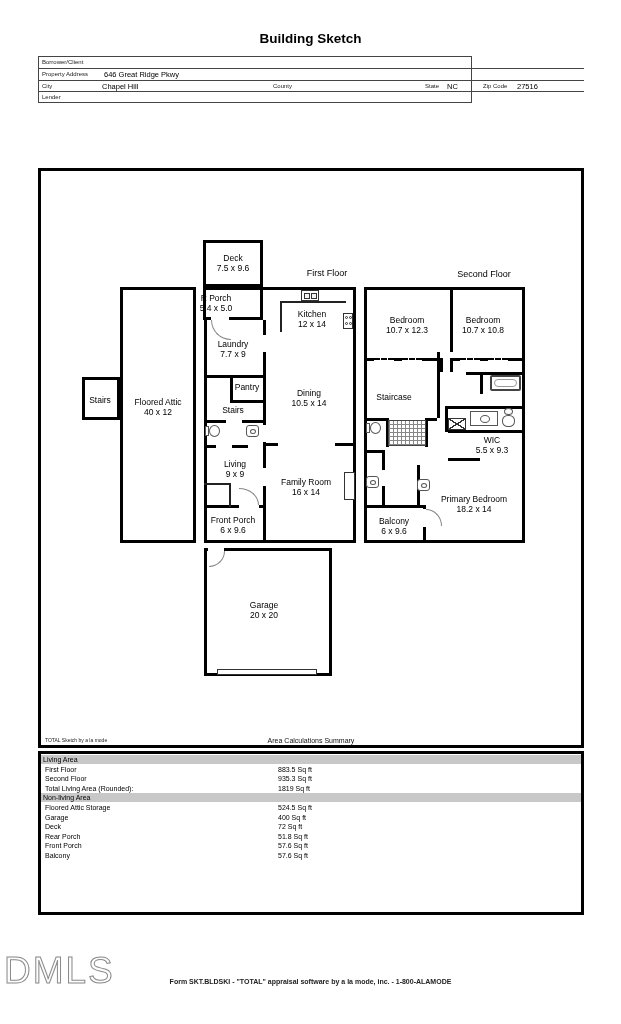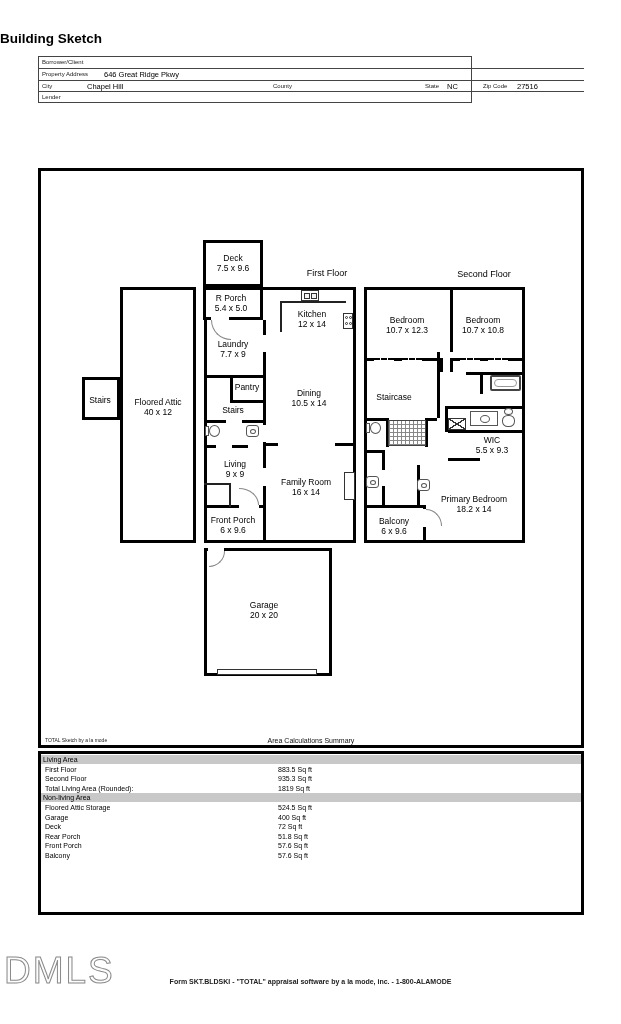--- a/index.html
+++ b/index.html
@@ -1,19 +1,19 @@
 <!DOCTYPE html>
 <html><head>
 <meta charset="utf-8">
 <style>
   html,body{margin:0;padding:0;}
   body{width:621px;height:1024px;position:relative;background:#fff;
        font-family:"Liberation Sans",sans-serif;color:#000;overflow:hidden;}
   
-  #page-title{position:absolute;top:31px;left:0;width:621px;
+  #page-title{position:absolute;top:31px;left:0;width:621px;text-align:center;
               font-size:13.5px;font-weight:bold;}
   #header-table{position:absolute;left:38px;top:56px;width:434px;height:47px;}
   #header-table .frame{position:absolute;inset:0;border:1px solid #444;pointer-events:none;}
   #header-table .hline{position:absolute;left:0;width:546px;height:1px;background:#444;}
   .hlabel{position:absolute;font-size:6px;color:#222;white-space:nowrap;}
   .hvalue{position:absolute;font-size:7.5px;color:#000;white-space:nowrap;}
   
   #sketch-box{position:absolute;left:38px;top:168px;width:546px;height:580px;background:#fff;}
   #sketch-box .frame{position:absolute;inset:0;border:3px solid #000;pointer-events:none;z-index:10;}
   #plan{position:absolute;inset:0;}
@@ -64,21 +64,21 @@
 
 <div id="header-table">
   <div class="frame"></div>
   <div class="hline" style="top:11.75px"></div>
   <div class="hline" style="top:23.5px"></div>
   <div class="hline" style="top:35.25px"></div>
   <span class="hlabel" style="left:4px;top:3px">Borrower/Client</span>
   <span class="hlabel" style="left:4px;top:14.8px">Property Address</span>
   <span class="hvalue" style="left:66px;top:14px">646 Great Ridge Pkwy</span>
   <span class="hlabel" style="left:4px;top:26.5px">City</span>
-  <span class="hvalue" style="left:49px;top:25.8px">Chapel Hill</span>
+  <span class="hvalue" style="left:64px;top:25.8px">Chapel Hill</span>
   <span class="hlabel" style="left:235px;top:26.5px">County</span>
   <span class="hlabel" style="left:387px;top:26.5px">State</span>
   <span class="hvalue" style="left:409px;top:25.8px">NC</span>
   <span class="hlabel" style="left:445px;top:26.5px">Zip Code</span>
   <span class="hvalue" style="left:479px;top:25.8px">27516</span>
   <span class="hlabel" style="left:4px;top:38.3px">Lender</span>
 </div>
 
 <div id="sketch-box">
   <div id="plan">
@@ -138,21 +138,21 @@
       <span class="oval" style="left:3px;top:3px;width:6px;height:5px"></span>
     </div>
 
     <div class="ftitle" style="left:289px;top:105px">First Floor</div>
     <div class="ftitle" style="left:446px;top:106px">Second Floor</div>
 
     <div class="rlabel" style="left:195px;top:95px">
       <div>Deck</div>
       <div>7.5 x 9.6</div>
     </div>
-    <div class="rlabel" style="left:193px;top:135px">
+    <div class="rlabel" style="left:178px;top:135px">
       <div>R Porch</div>
       <div>5.4 x 5.0</div>
     </div>
     <div class="rlabel" style="left:274px;top:151px">
       <div>Kitchen</div>
       <div>12 x 14</div>
     </div>
     <div class="rlabel" style="left:195px;top:181px">
       <div>Laundry</div>
       <div>7.7 x 9</div>

